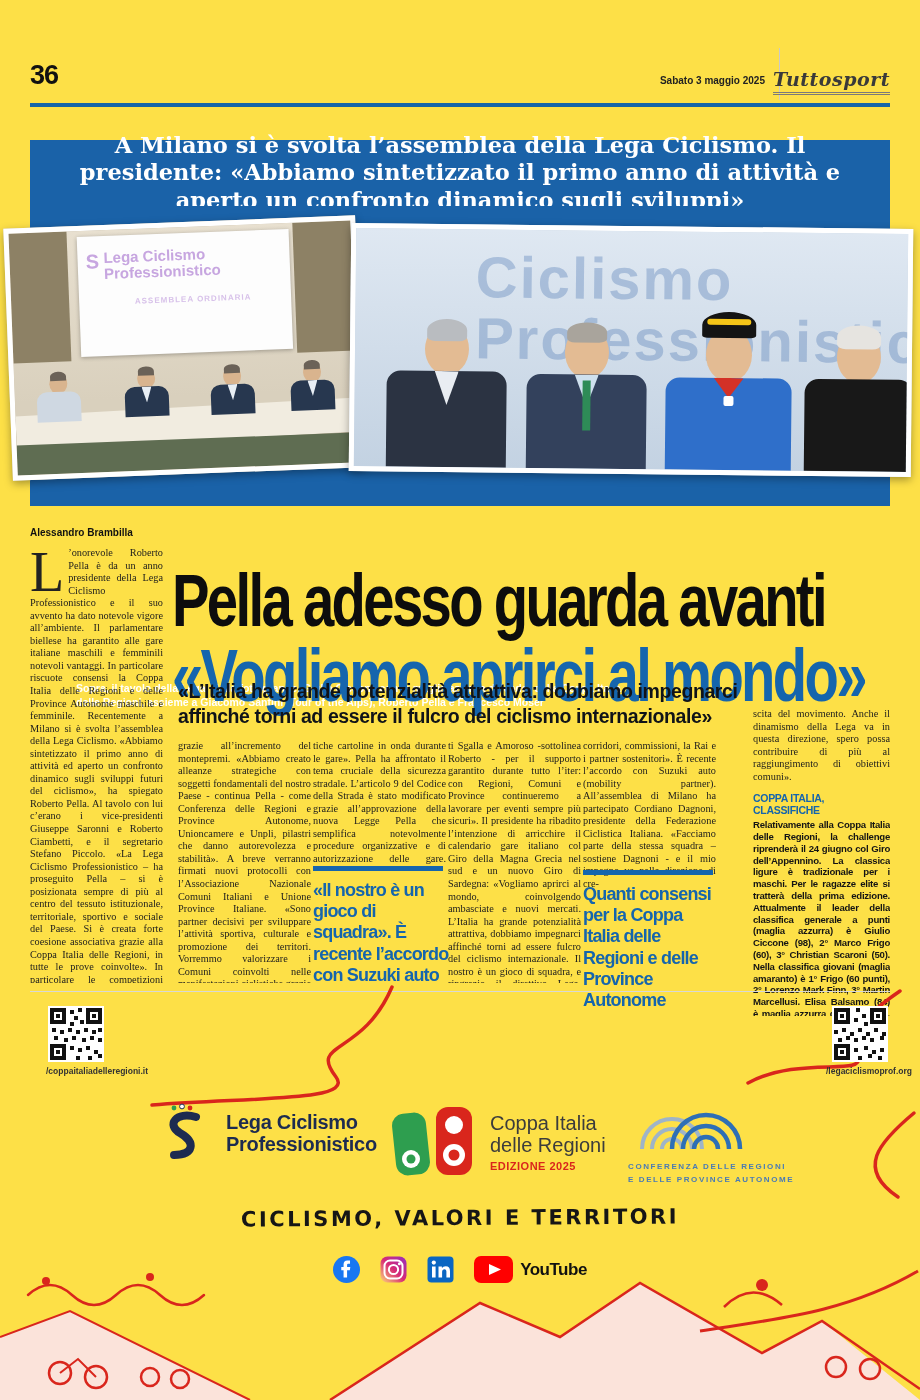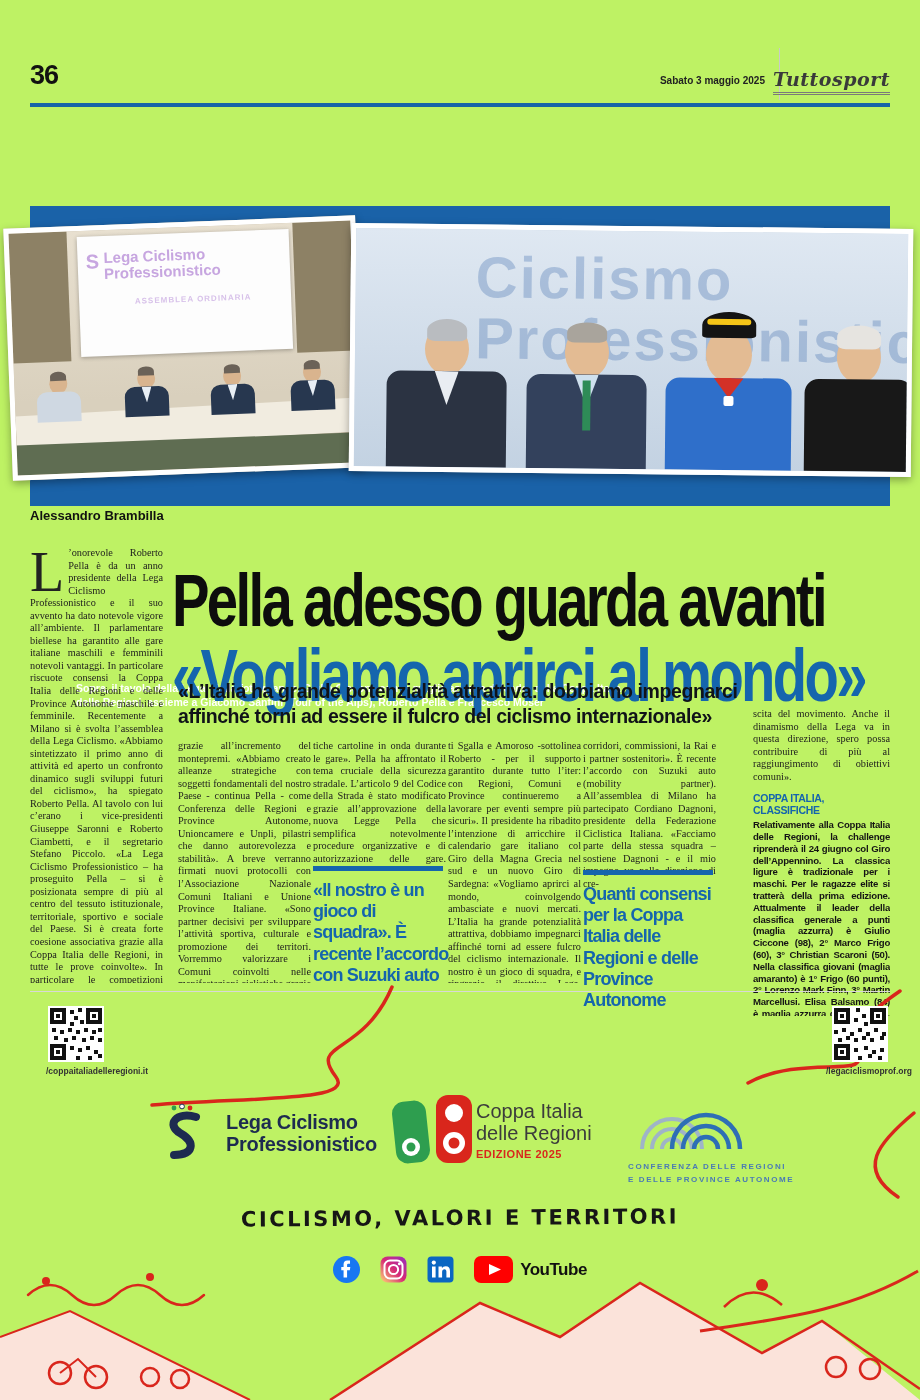--- a/index.html
+++ b/index.html
@@ -1,19 +1,19 @@
 <!DOCTYPE html>
 <html><head>
 <meta charset="utf-8">
 <style>
   * { margin:0; padding:0; box-sizing:border-box; }
   html,body { background:#e9e9e9; }
   .page {
     position:relative; width:920px; height:1400px; margin:0 auto;
-    background:#bef264; overflow:hidden;
+    background:#fde047; overflow:hidden;
     font-family:"Liberation Sans", sans-serif;
   }
   
   .pagenum { position:absolute; left:30px; top:60px; font-size:27px; font-weight:900; letter-spacing:-1px; color:#111; }
   .section-title { position:absolute; left:0; right:0; top:66px; text-align:center;
     font-size:21px; font-weight:900; color:#1565a8; letter-spacing:-0.5px; }
   .edition-date { position:absolute; right:155px; top:75px; font-size:10px; font-weight:700; color:#222; }
   .header-vline { position:absolute; right:140px; top:48px; width:1px; height:52px; background:#c9c9c9; }
   .masthead { position:absolute; right:30px; top:68px; font-family:"DejaVu Serif", serif;
     font-style:italic; font-weight:700; font-size:19px; color:#3a3a3a;
@@ -56,21 +56,21 @@
   .fig .torso { border-radius:14px 14px 0 0; margin:-4px auto 0; position:relative; }
   .cap { position:absolute; border-radius:50% 50% 10% 10%; background:#141414; }
   .cap .band { position:absolute; left:10%; top:28%; width:80%; height:22%; background:#f5c518; border-radius:3px; }
   .vshirt { position:absolute; clip-path:polygon(0 0,100% 0,50% 100%); }
 
   
   .caption { position:absolute; left:46px; right:260px; top:476px; color:#fff;
     font-size:10.5px; font-weight:700; line-height:1.3; }
 
   
-  .byline { position:absolute; left:30px; top:508px; font-size:13px; font-weight:800; color:#111; }
+  .byline { position:absolute; left:30px; top:527px; font-size:10px; font-weight:800; color:#111; }
   .serif { font-family:"Liberation Serif", serif; font-size:10.3px; line-height:1.22; text-align:justify; color:#1c1c1c; }
   .col { position:absolute; width:133px; overflow:hidden; }
   .col1 { left:30px; top:547px; height:436px; }
   .dropcap { float:left; font-family:"Liberation Serif", serif; font-size:56px; line-height:0.85; font-weight:400;
     color:#222; margin:2px 4px 0 0; }
   .col2 { left:178px; top:740px; height:243px; }
   .col3 { left:313px; top:740px; height:126px; }
   .col4 { left:448px; top:740px; height:243px; }
   .col5 { left:583px; top:740px; height:150px; }
   .col6 { left:753px; top:708px; width:137px; height:308px; }
@@ -100,21 +100,21 @@
   .qr { position:absolute; width:56px; height:56px; background:#fff; }
   .qr-left { left:48px; top:1006px; }
   .qr-right { left:832px; top:1006px; }
   .qr-label { position:absolute; font-size:8.5px; font-weight:700; color:#333; }
   .qr-label-left { left:46px; top:1066px; }
   .qr-label-right { left:826px; top:1066px; }
 
   .logo-row { position:absolute; left:0; top:1085px; width:920px; height:110px;margin-left:20px; }
   .logo1 { position:absolute; left:140px; top:18px; display:flex; align-items:center; gap:12px; }
   .logo1 .txt { font-weight:800; font-size:20px; line-height:1.08; color:#1d2b50; letter-spacing:-0.3px; }
-  .logo2 { position:absolute; left:372px; top:6px; display:flex; align-items:center; }
+  .logo2 { position:absolute; left:372px; top:18px; display:flex; align-items:center; gap:14px; }
   .logo2 .txt { font-size:20px; line-height:1.12; color:#3c3c3c; font-weight:500; }
   .logo2 .edizione { margin-top:3px; font-size:11px; font-weight:900; color:#d9261c; letter-spacing:0.5px; }
   .logo3 { position:absolute; left:608px; top:8px; width:190px; text-align:left; }
   .logo3 .txt { margin-top:6px; font-size:8px; font-weight:700; color:#4a7bb5; letter-spacing:1.6px; line-height:1.6; }
 
   .slogan { position:absolute; left:0; right:0; top:1206px; text-align:center;
     font-family:"DejaVu Sans", sans-serif; font-weight:800; font-size:21px; letter-spacing:2.5px;
     color:#161616; transform:rotate(-0.4deg); }
 
   .social-row { position:absolute; left:0; right:0; top:1256px; display:flex; align-items:center;
@@ -129,20 +129,21 @@
 <body>
 
 <div class="page">
 
   <div class="pagenum">36</div>
   <div class="edition-date">Sabato 3 maggio 2025</div>
   <div class="header-vline"></div>
   <div class="masthead">Tuttosport</div>
   <div class="header-rule"></div>
 
+  <div class="banner">A Milano si è svolta l’assemblea della Lega Ciclismo. Il presidente: «Abbiamo sintetizzato il primo anno di attività e aperto un confronto dinamico sugli sviluppi»</div>
 
   <div class="photo-strip">
 
     <div class="photo photo-left">
       <div class="wall"></div>
       <div class="curtain" style="left:0;"></div>
       <div class="curtain r"></div>
       <div class="screen">
         <div class="s-mark">S</div>
         <div class="slogo">Lega Ciclismo Professionistico</div>

